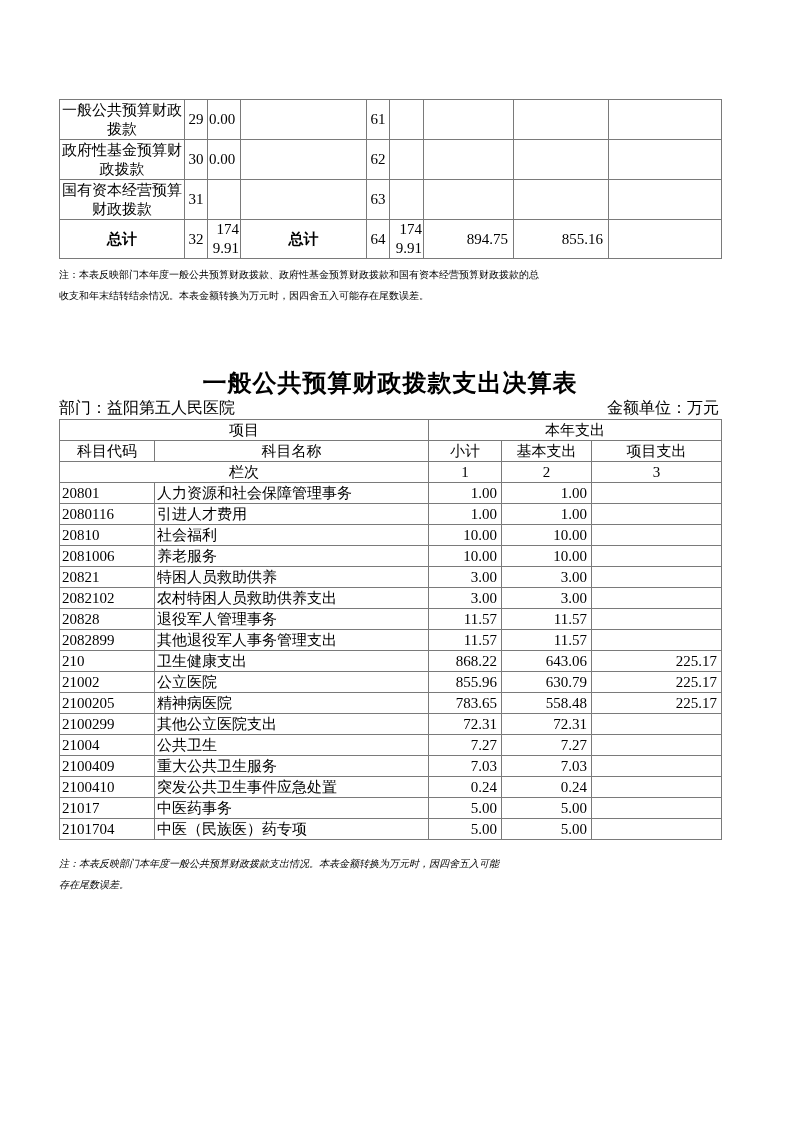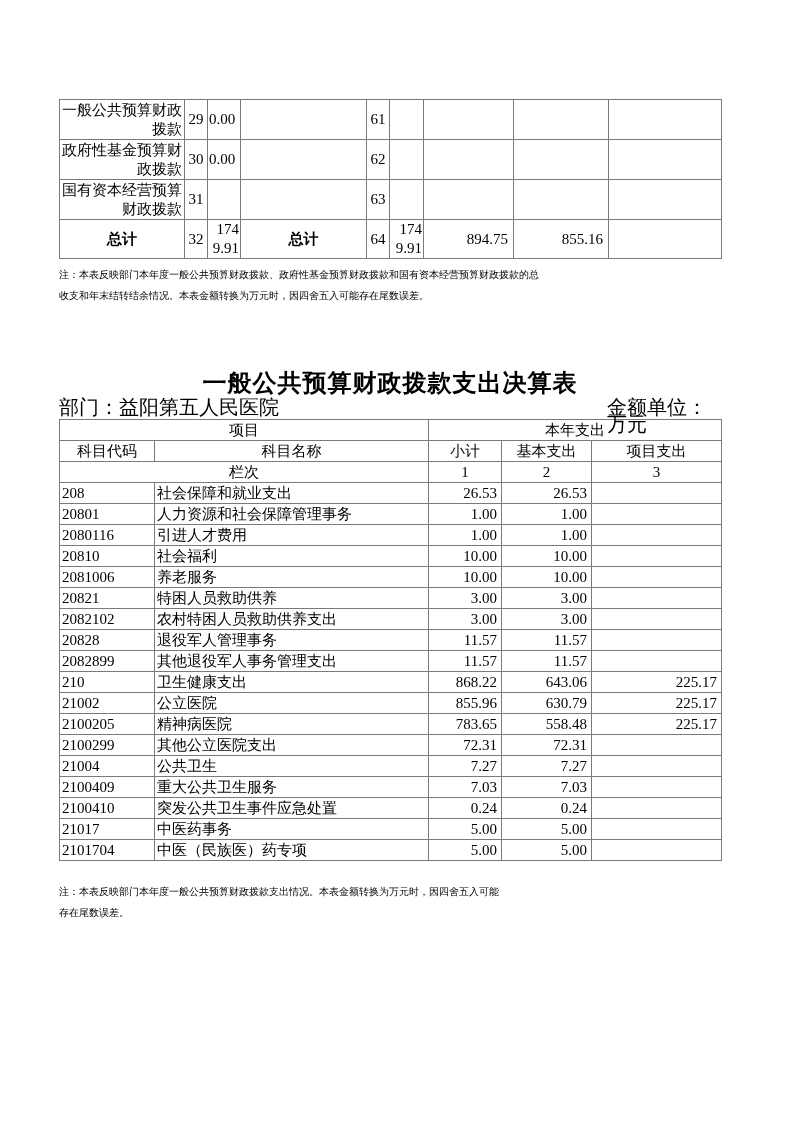--- a/index.html
+++ b/index.html
@@ -14,36 +14,36 @@
   }
   .content { width:662px; margin-left:59px; }
 
   table { border-collapse:collapse; table-layout:fixed; width:662px; }
   td, th { border:1px solid #7a7a7a; font-size:15px; font-weight:normal; overflow:hidden; vertical-align:middle; }
 
   
   .summary-table { margin-top:99px; }
   .summary-table td { height:40px; line-height:19px; }
   .summary-table tr.total td { height:38px; }
-  .sc0 { padding:0 2px; text-align:right; }
+  .sc0 { padding:0 2px; text-align:center; }
   .sc1, .sc4 { text-align:center; }
   .sc2, .sc5 { text-align:left; padding:0 1px; word-break:break-all; }
   .sc3 { text-align:center; }
   .sc6, .sc7 { text-align:right; padding-right:5px; }
   tr.total .sc0, tr.total .sc3 { text-align:center; font-weight:bold; }
   tr.total .sc2, tr.total .sc5 { text-align:right; }
 
   
   .note { margin-top:5px; font-size:10px; line-height:21px; white-space:pre-wrap; }
-  .note2 { margin-top:20px; }
+  .note2 { margin-top:13px;font-style:italic; }
 
   
   .doc-title { margin-top:62px; text-align:center; font-size:24px; font-weight:bold; letter-spacing:1px; line-height:30px; }
   .pub-line { margin-top:3px; padding-left:530px; font-size:14px; line-height:17px; }
-  .meta-row { position:relative; margin-top:1px; font-size:20px; line-height:17px; height:18px; }
+  .meta-row { position:relative; margin-top:1px; font-size:16px; line-height:17px; height:18px; }
   .meta-row .unit { position:absolute; left:548px; top:0; }
 
   
   .exp-table { margin-top:2px; }
   .exp-table td { height:21px; line-height:19px; }
   .exp-table .hd { text-align:center; }
   .ec0 { text-align:left; padding-left:2px; }
   .ec1 { text-align:left; padding-left:2px; }
   .ec2, .ec3, .ec4 { text-align:right; padding-right:4px; }
   .exp-table tr.grand td.num { font-weight:bold; }
@@ -147,27 +147,20 @@
         </tr>
         <tr>
           <td class="hd" colspan="2">栏次</td>
           <td class="hd">1</td>
           <td class="hd">2</td>
           <td class="hd">3</td>
         </tr>
       </tbody>
       <tbody>
           <tr>
-            <td class="ec0">208</td>
-            <td class="ec1">社会保障和就业支出</td>
-            <td class="ec2">26.53</td>
-            <td class="ec3">26.53</td>
-            <td class="ec4"></td>
-          </tr>
-          <tr>
             <td class="ec0">20801</td>
             <td class="ec1">人力资源和社会保障管理事务</td>
             <td class="ec2">1.00</td>
             <td class="ec3">1.00</td>
             <td class="ec4"></td>
           </tr>
           <tr>
             <td class="ec0">2080116</td>
             <td class="ec1">引进人才费用</td>
             <td class="ec2">1.00</td>

